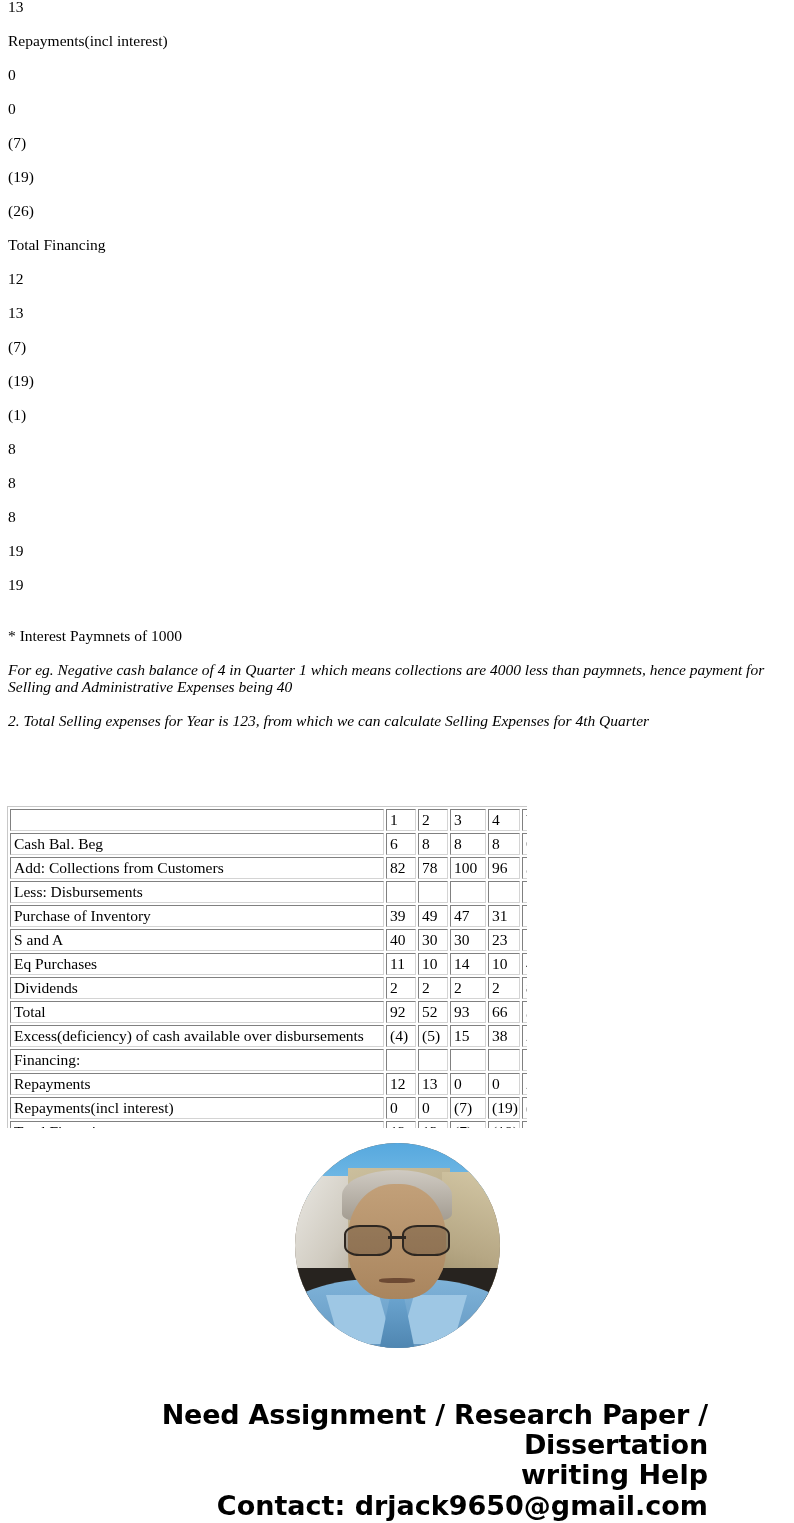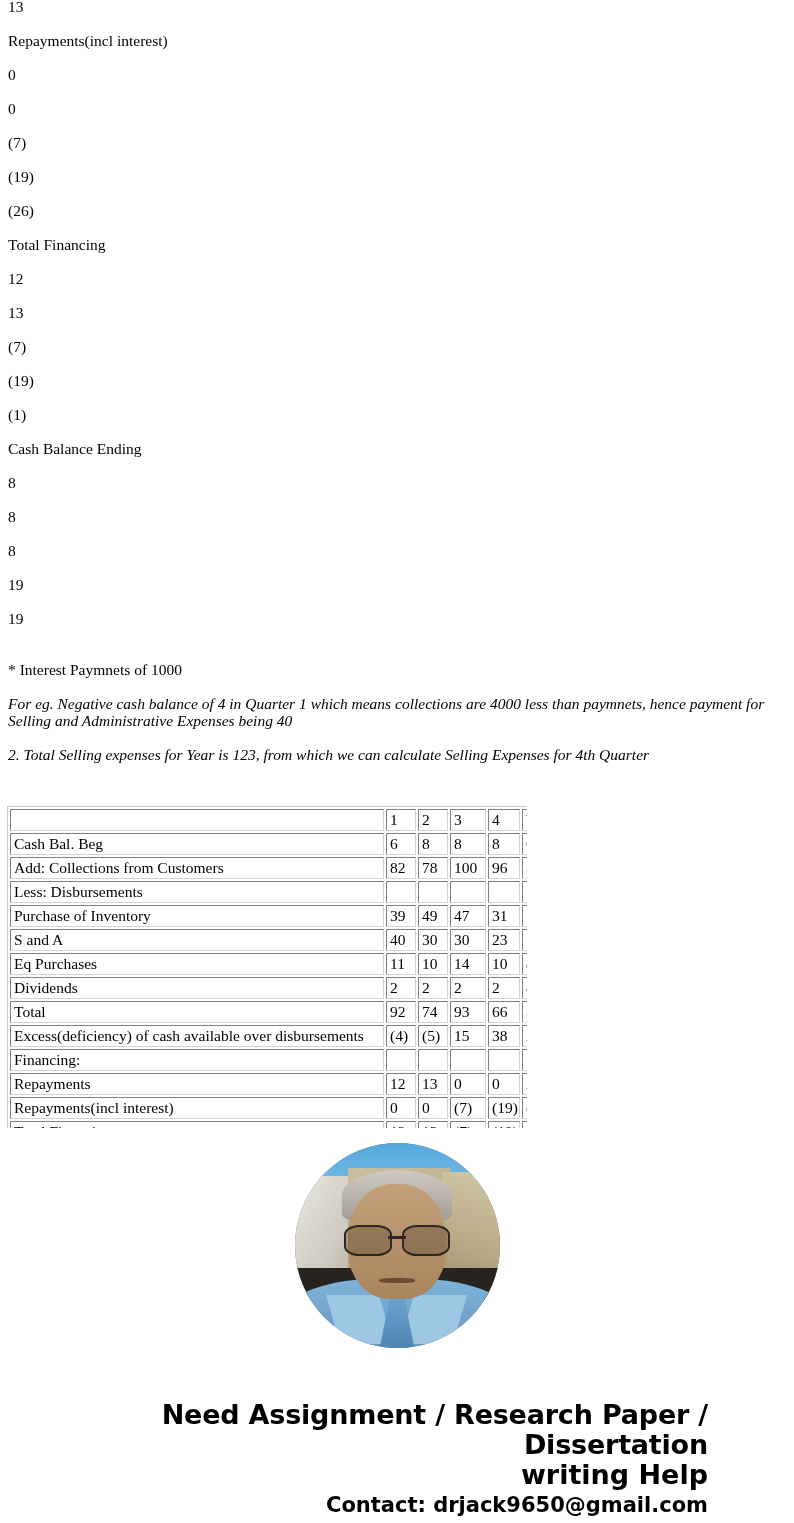--- a/index.html
+++ b/index.html
@@ -214,21 +214,21 @@
   #promo .promo-line-1 {
     font-size: 27px;
     line-height: 30px;
     letter-spacing: -0.2px;
   }
   #promo .promo-line-2 {
     font-size: 27px;
     line-height: 30px;
   }
   #promo .promo-line-3 {
-    font-size: 21px;
+    font-size: 27px;
     line-height: 31px;
   }
   #promo .promo-ghost {
     font-size: 14px;
     line-height: 16px;
     color: #fbfbfb;
     font-weight: bold;
   }
 </style>
 </head>
@@ -241,21 +241,20 @@
   <p class="flow-line">0</p>
   <p class="flow-line">(7)</p>
   <p class="flow-line">(19)</p>
   <p class="flow-line">(26)</p>
   <p class="flow-line">Total Financing</p>
   <p class="flow-line">12</p>
   <p class="flow-line">13</p>
   <p class="flow-line">(7)</p>
   <p class="flow-line">(19)</p>
   <p class="flow-line">(1)</p>
-  <p class="flow-line">Cash Balance Ending</p>
   <p class="flow-line">8</p>
   <p class="flow-line">8</p>
   <p class="flow-line">8</p>
   <p class="flow-line">19</p>
   <p class="flow-line">19</p>
 
   <div class="flow-spacer"></div>
 
   <p class="flow-line">* Interest Paymnets of 1000</p>
   <p class="flow-line wide">For eg. Negative cash balance of 4 in Quarter 1 which means collections are 4000 less than paymnets, hence payment for Selling and Administrative Expenses being 40</p>
@@ -326,21 +325,21 @@
         <td class="c-label">Dividends</td>
         <td class="c-q1">2</td>
         <td class="c-q2">2</td>
         <td class="c-q3">2</td>
         <td class="c-q4">2</td>
         <td class="c-year">8</td>
       </tr>
       <tr>
         <td class="c-label">Total</td>
         <td class="c-q1">92</td>
-        <td class="c-q2">74</td>
+        <td class="c-q2">52</td>
         <td class="c-q3">93</td>
         <td class="c-q4">66</td>
         <td class="c-year">342</td>
       </tr>
       <tr>
         <td class="c-label">Excess(deficiency) of cash available over disbursements</td>
         <td class="c-q1">(4)</td>
         <td class="c-q2">(5)</td>
         <td class="c-q3">15</td>
         <td class="c-q4">38</td>

